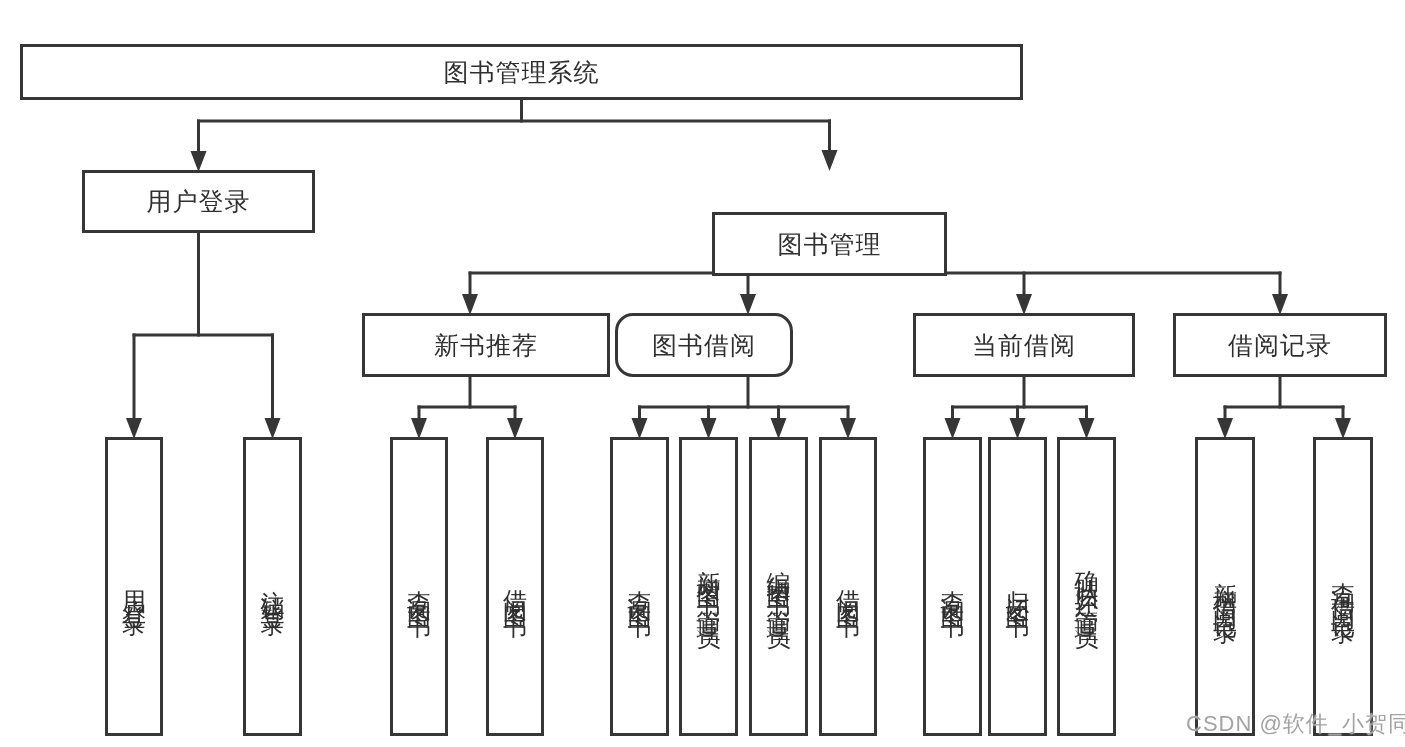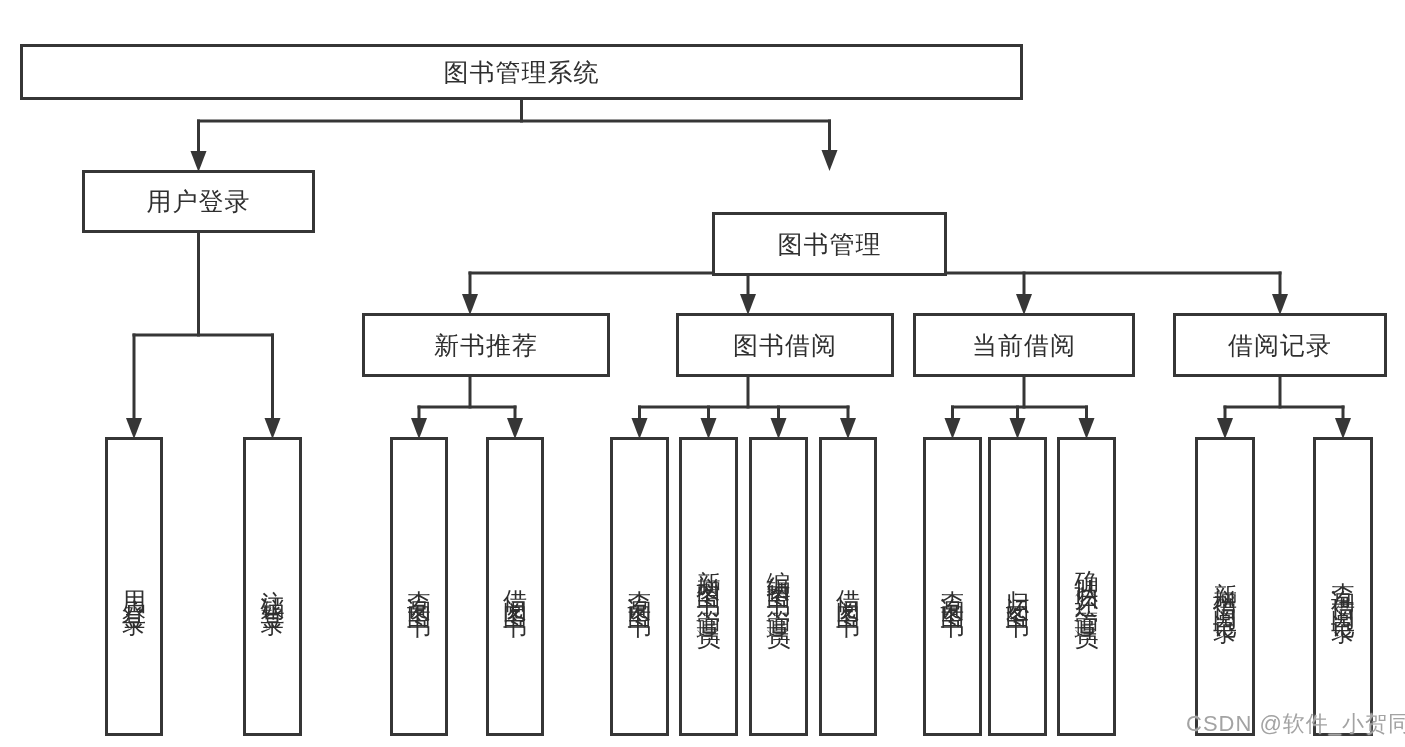--- a/index.html
+++ b/index.html
@@ -130,21 +130,21 @@
     </div>
     <div class="node h" style="left: 82px; top: 170px; width: 233px; height: 63px;">
       <span class="lbl">用户登录</span>
     </div>
     <div class="node h" style="left: 712px; top: 169px; width: 235px; height: 64px; margin-top: 43px;">
       <span class="lbl">图书管理</span>
     </div>
     <div class="node h" style="left: 362px; top: 313px; width: 248px; height: 64px;">
       <span class="lbl">新书推荐</span>
     </div>
-    <div class="node h" style="left: 676px; top: 313px; width: 218px; height: 64px;">
+    <div class="node h" style="left: 615px; top: 313px; width: 178px; height: 64px; border-radius: 18px;">
       <span class="lbl">图书借阅</span>
     </div>
     <div class="node h" style="left: 913px; top: 313px; width: 222px; height: 64px;">
       <span class="lbl">当前借阅</span>
     </div>
     <div class="node h" style="left: 1173px; top: 313px; width: 214px; height: 64px;">
       <span class="lbl">借阅记录</span>
     </div>
     <div class="node v" style="left: 105px; top: 437px; width: 58px; height: 299px;">
       <span class="lbl">用户登录</span>

